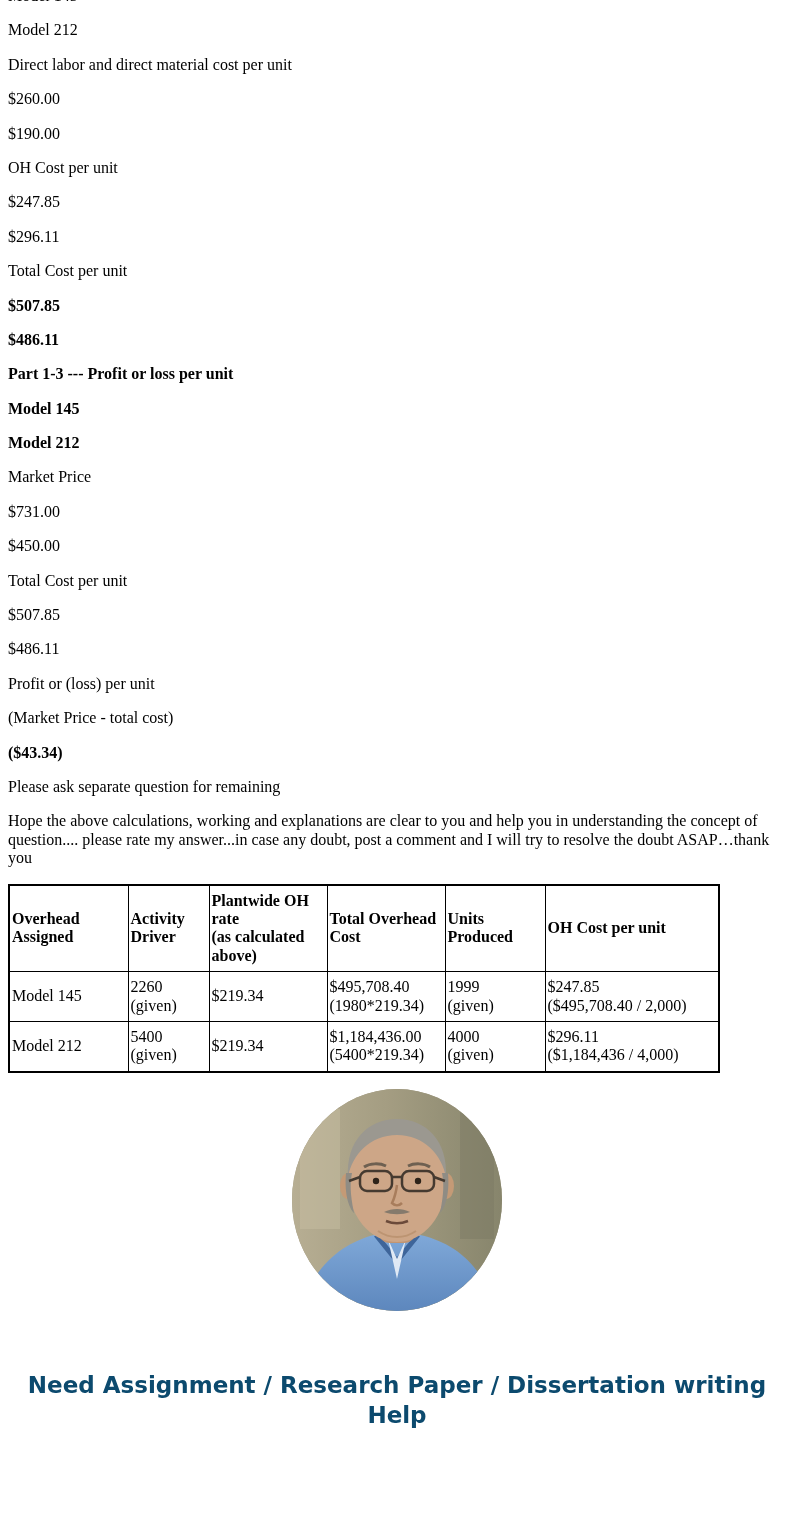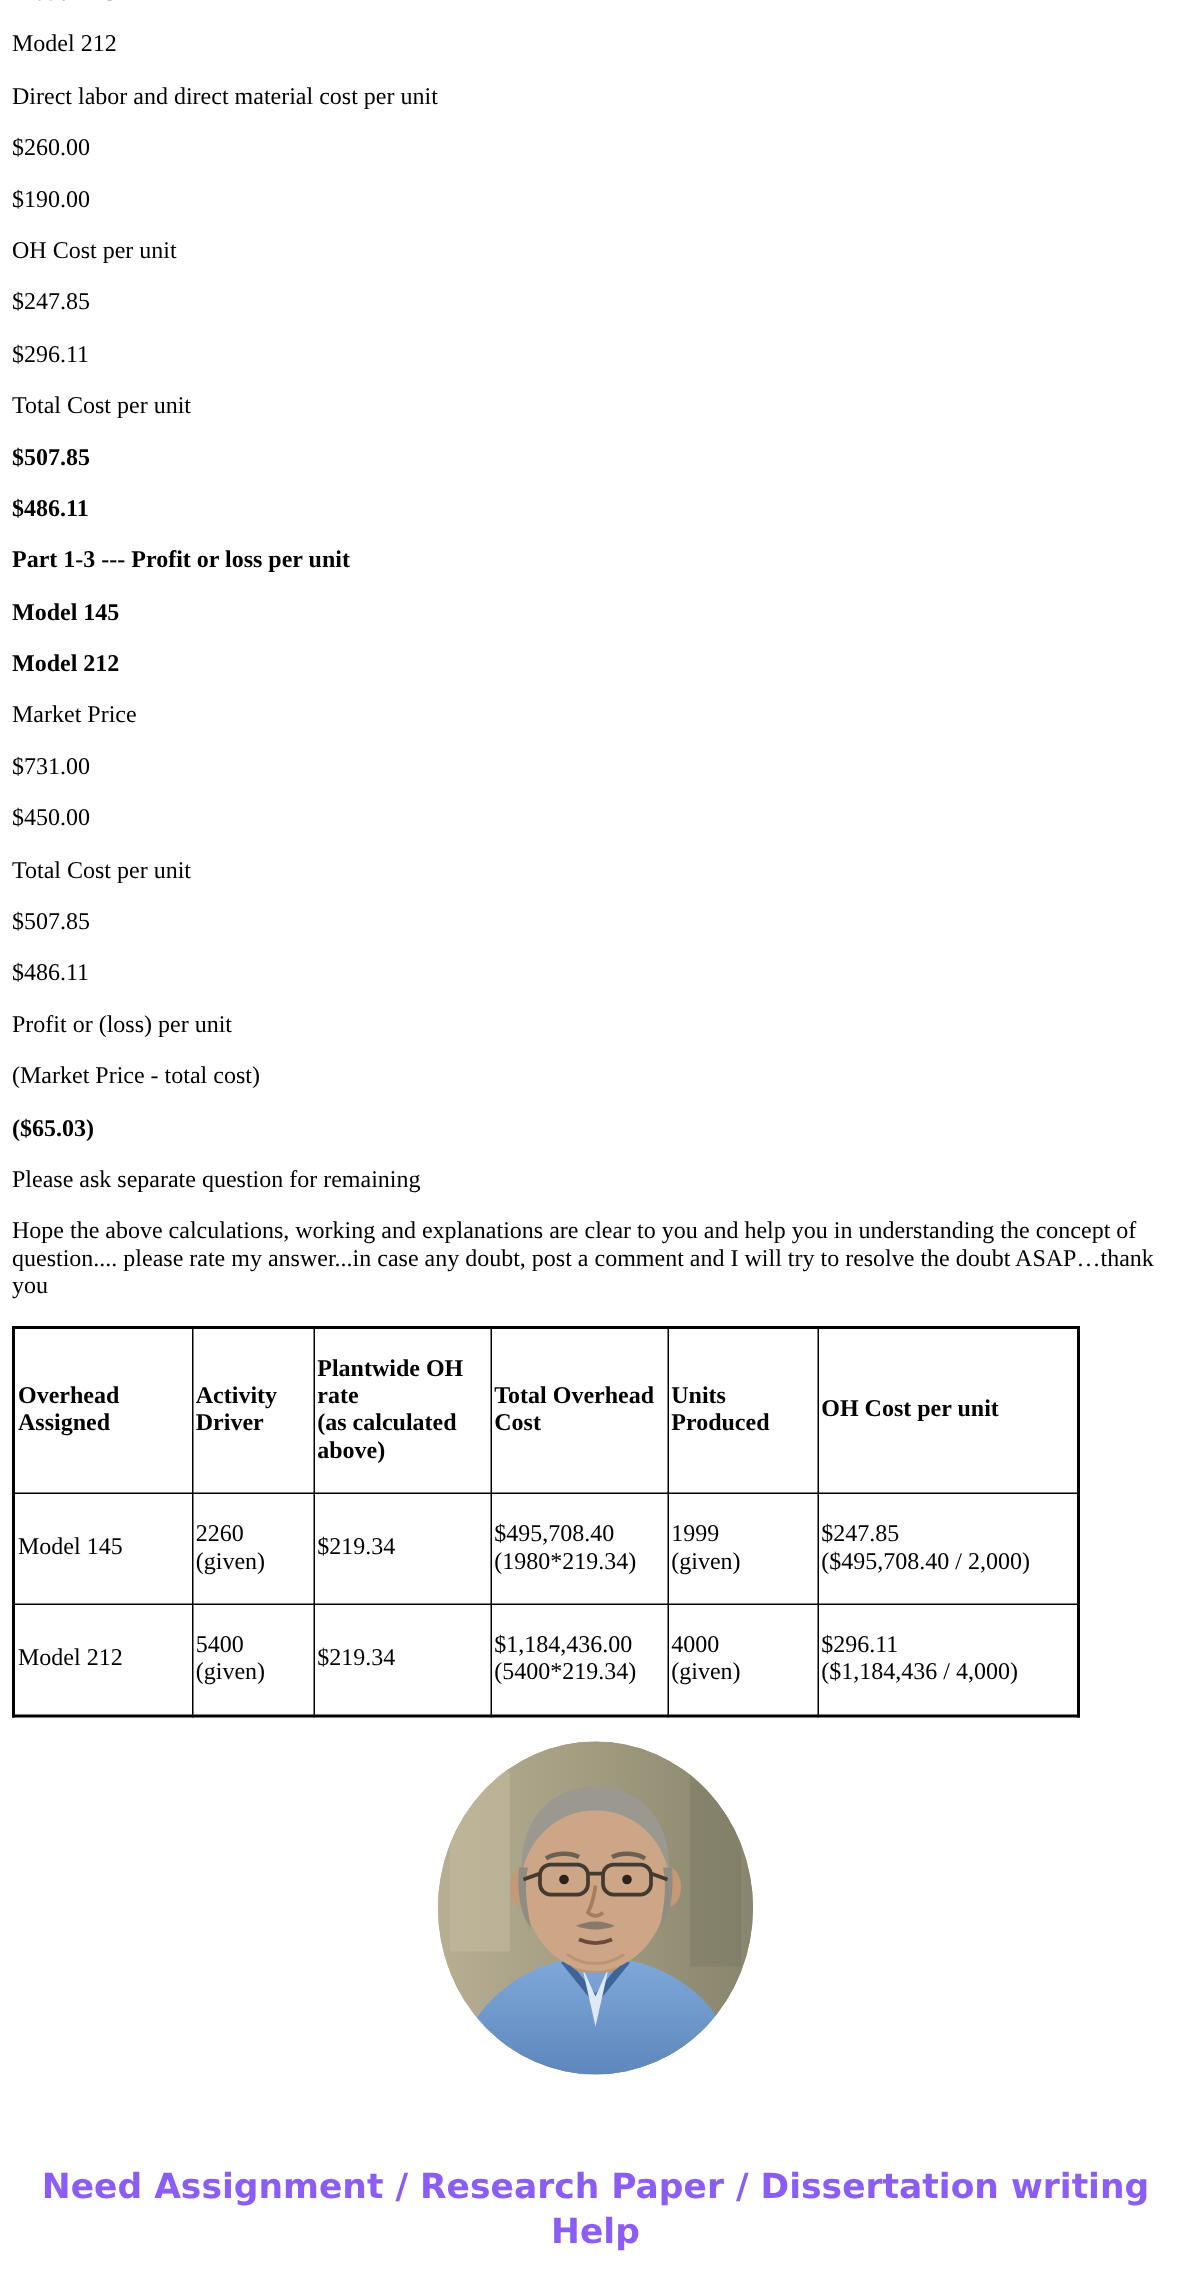--- a/index.html
+++ b/index.html
@@ -11,36 +11,36 @@
   }
   .doc { padding: 0 8px; margin-top: -29px; font-size: 16px; line-height: 1.15; }
   .doc p { margin: 16px 0; }
   .b { font-weight: bold; }
 
   table.oh-table {
     border-collapse: collapse; table-layout: fixed;
     width: 710px; border: 2px solid #000; margin-top: 16px;
   }
   table.oh-table th, table.oh-table td {
-    border: 1px solid #000; padding: 18px 2px;
+    border: 1px solid #000; padding: 6px 2px;
     vertical-align: middle; text-align: left;
     font-size: 16px; line-height: 1.15; overflow: hidden;
   }
   table.oh-table th { font-weight: bold; }
   .cell-line + .cell-line { margin-top: 0; }
 
   .avatar-wrap { text-align: center; margin-top: 16px; }
   .avatar {
     width: 210px; height: 222px; border-radius: 50%;
     overflow: hidden; display: inline-block; background: #a09a82;
   }
   .avatar svg { display: block; }
 
   .footer {
-    margin-top: 55px; text-align: center; color: #8b5cf6;
+    margin-top: 55px; text-align: center; color: #0c4a6e;
     font-family: "DejaVu Sans", sans-serif; font-weight: bold;
     font-size: 23px; line-height: 30px;
   }
   .footer .heading { max-width: 752px; margin: 0 auto; }
   .footer .contact { margin: 0 auto; }
 </style>
 </head>
 <body>
 
 <div class="doc">
@@ -60,21 +60,21 @@
   <p class="b">Model 145</p>
   <p class="b">Model 212</p>
   <p>Market Price</p>
   <p>$731.00</p>
   <p>$450.00</p>
   <p>Total Cost per unit</p>
   <p>$507.85</p>
   <p>$486.11</p>
   <p>Profit or (loss) per unit</p>
   <p>(Market Price - total cost)</p>
-  <p class="b">($65.03)</p>
+  <p class="b">($43.34)</p>
   <p>Please ask separate question for remaining</p>
   <p>Hope the above calculations, working and explanations are clear to you and help you in understanding the concept of question.... please rate my answer...in case any doubt, post a comment and I will try to resolve the doubt ASAP…thank you</p>
 
   <table class="oh-table">
     <colgroup>
       <col style="width:119px">
         <col style="width:81px">
         <col style="width:118px">
       <col style="width:118px">
         <col style="width:100px">

